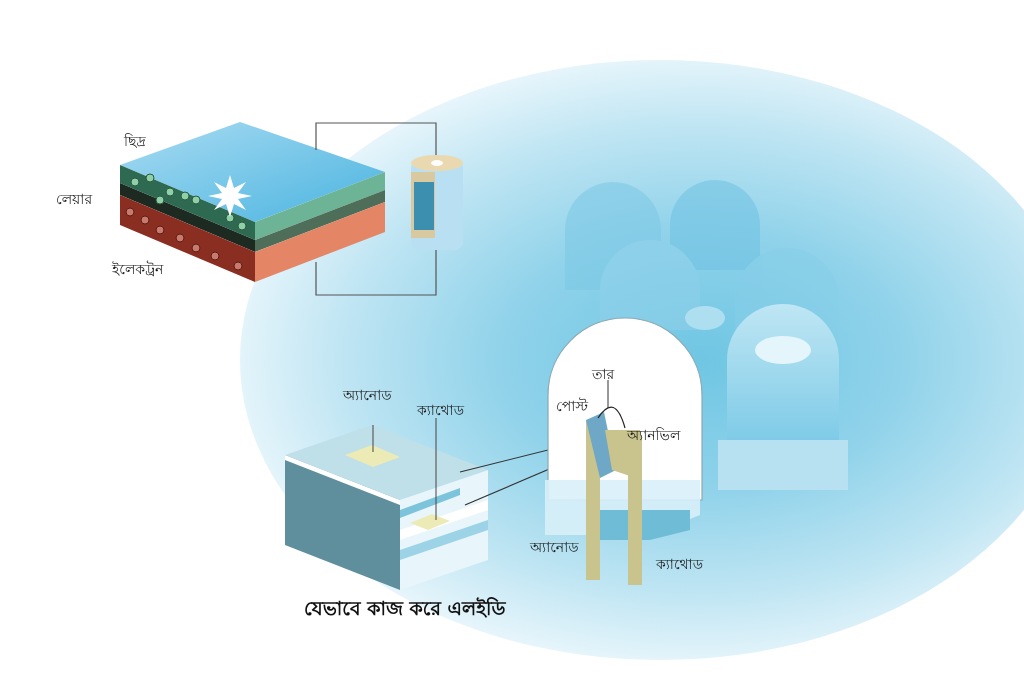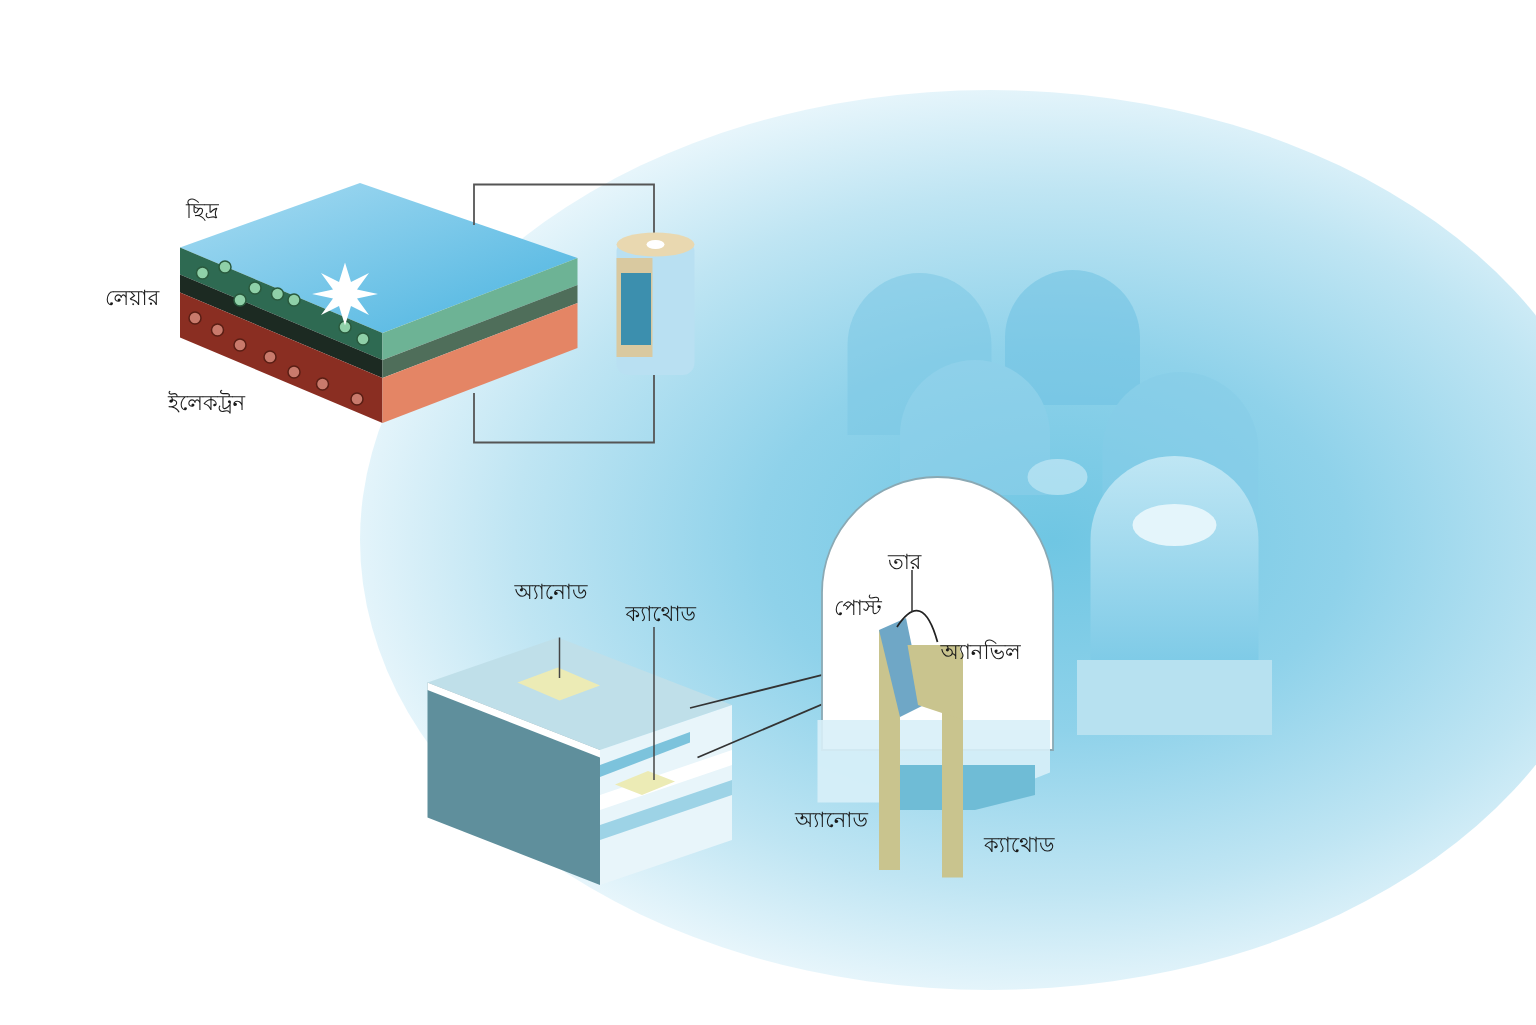--- a/index.html
+++ b/index.html
@@ -108,25 +108,26 @@
       <rect x="586" y="420" width="14" height="160" fill="#c9c48e"></rect>
       <rect x="628" y="435" width="14" height="150" fill="#c9c48e"></rect>
       <polygon points="586,420 604,412 616,470 600,478" fill="#6fa7c6"></polygon>
       <polygon points="605,430 640,430 642,480 612,470" fill="#c9c48e"></polygon>
       <path d="M598 418 Q615 392 625 428" fill="none" stroke="#222" stroke-width="1.2"></path>
       <line x1="608" y1="380" x2="608" y2="408" stroke="#333" stroke-width="1"></line>
     </g>
   </svg>
 
   <span class="lbl" style="left:124px;top:134px;">ছিদ্র</span>
-  <span class="lbl" style="left:70px;top:192px;">লেয়ার</span>
+  <span class="lbl" style="left:56px;top:192px;">লেয়ার</span>
   <span class="lbl" style="left:112px;top:262px;text-align:right;">ইলেকট্রন</span>
 
   <span class="lbl" style="left:343px;top:388px;">অ্যানোড</span>
   <span class="lbl" style="left:417px;top:403px;">ক্যাথোড</span>
 
-  <span class="lbl" style="left:592px;top:368px;">তার</span>
+  <span class="lbl" style="left:592px;top:368px;font-family:Liberation Serif, serif;">তার</span>
   <span class="lbl" style="left:556px;top:399px;text-align:center;">পোস্ট</span>
   <span class="lbl" style="left:627px;top:428px;">অ্যানভিল</span>
   <span class="lbl" style="left:530px;top:540px;">অ্যানোড</span>
   <span class="lbl" style="left:656px;top:557px;">ক্যাথোড</span>
 
+  <span class="caption" style="left:304px;top:594px;">যেভাবে কাজ করে এলইডি</span>
 </div>
 
 </body></html>

